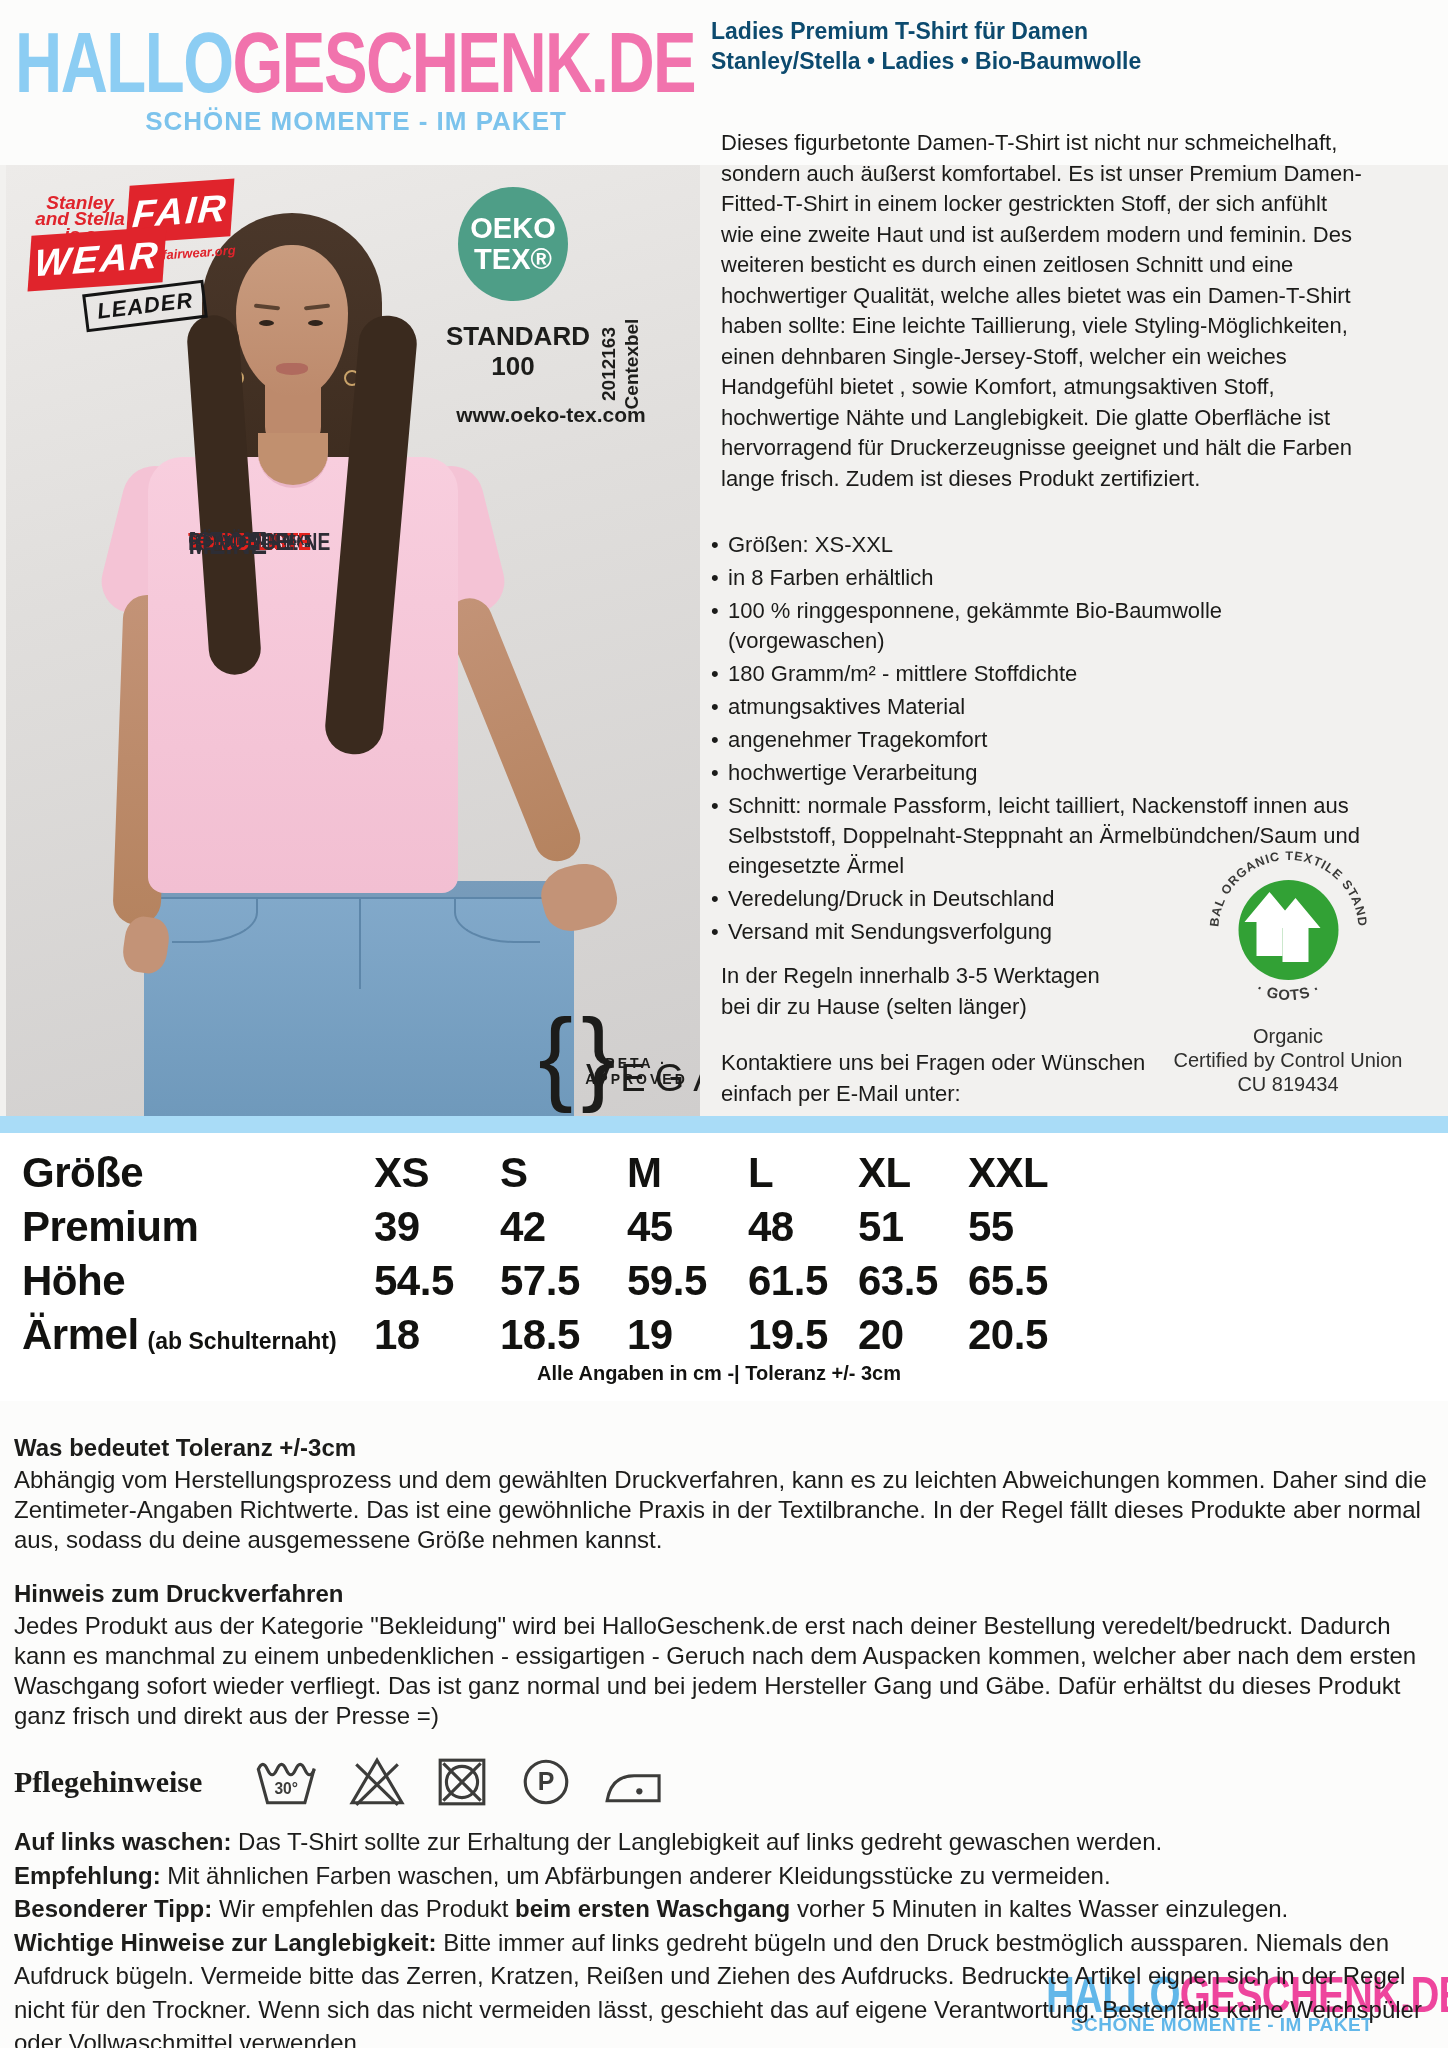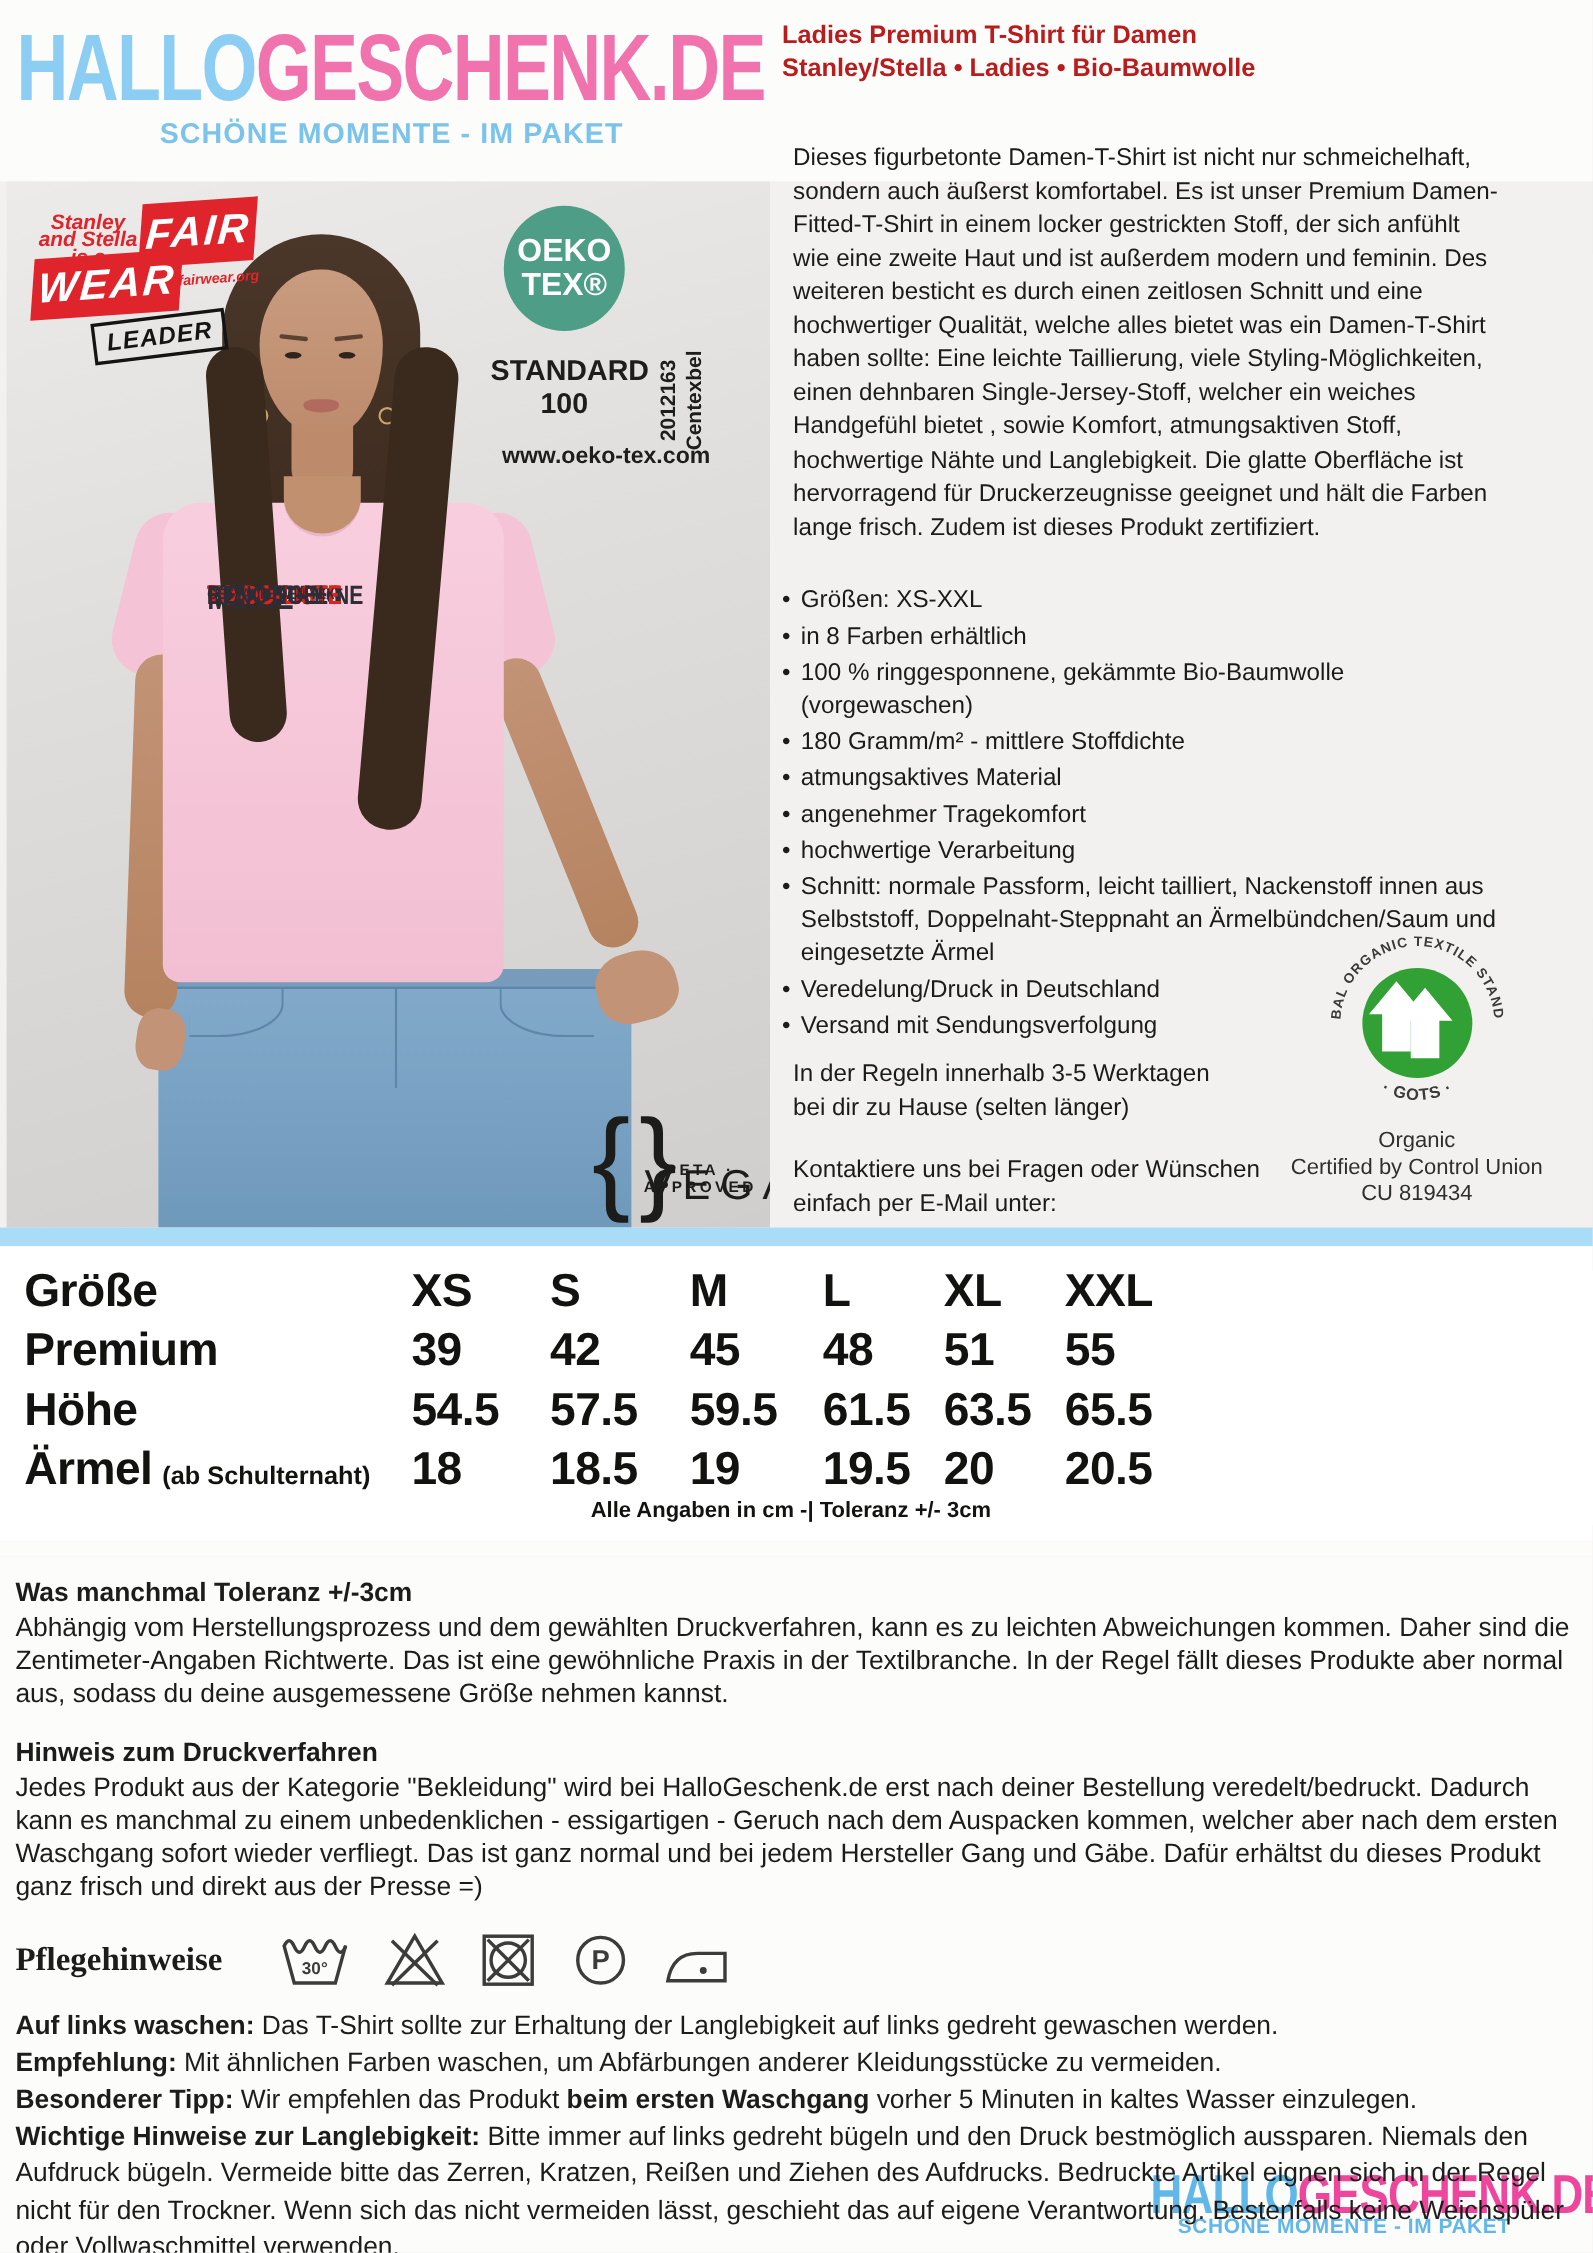--- a/index.html
+++ b/index.html
@@ -6,21 +6,21 @@
   body{font-family:"Liberation Sans",sans-serif;background:#e8e7e5;}
   .page{position:relative;width:1448px;height:2048px;background:#f2f1ef;overflow:hidden;color:var(--text-dark);}
 
   
   .top-strip{position:absolute;left:0;top:0;width:1448px;height:165px;background:#fcfcfb;}
   .brand{position:absolute;left:15px;top:16px;width:682px;}
   .brand-line{font-size:86px;font-weight:800;letter-spacing:-2px;white-space:nowrap;transform:scaleX(0.76);transform-origin:left top;line-height:92px;}
   .brand-blue{color:var(--logo-blue);}
   .brand-pink{color:var(--logo-pink);}
   .brand-tag{margin-top:-2px;text-align:center;font-size:26px;font-weight:bold;color:var(--tagline-blue);letter-spacing:1px;}
-  .prod-title{position:absolute;left:711px;top:16px;width:700px;font-size:23px;font-weight:bold;line-height:30px;color:#b91c1c;}
+  .prod-title{position:absolute;left:711px;top:16px;width:700px;font-size:23px;font-weight:bold;line-height:30px;color:#0c4a6e;}
 
   
   .photo{position:absolute;left:6px;top:165px;width:694px;height:951px;overflow:hidden;
          background:linear-gradient(165deg,#edebe9 0%,#e0dedc 40%,#d0cecd 100%);}
   .photo *{position:absolute;}
   .hair-back{left:196px;top:48px;width:180px;height:430px;border-radius:90px 90px 60px 80px;background:linear-gradient(180deg,#4a372a,#362619);z-index:2;}
   .strand-left{left:192px;top:150px;width:52px;height:360px;background:#3a2a1e;border-radius:26px;transform:rotate(-4deg);z-index:5;}
   .strand-right{left:336px;top:150px;width:58px;height:440px;background:#3a2a1e;border-radius:28px;transform:rotate(5deg);z-index:5;}
   .face{left:230px;top:80px;width:112px;height:152px;border-radius:50% 50% 46% 54% / 46% 46% 56% 56%;background:linear-gradient(180deg,#c99c7f,#bd8a6c);z-index:4;}
   .brow{width:26px;height:4px;background:#5b4231;border-radius:4px;z-index:5;}
@@ -288,21 +288,21 @@
     </div>
   <div class="size-note">Alle Angaben in cm -| Toleranz +/- 3cm</div>
   <div class="band bottom"></div>
 
   <div class="bottom">
     <div class="wm">
       <div class="wm-line"><span class="wm-blue">HALLO</span><span class="wm-pink">GESCHENK.DE</span></div>
       <div class="wm-tag">SCHÖNE MOMENTE - IM PAKET</div>
     </div>
     <div class="bottom-inner">
-      <p class="info-h">Was manchmal Toleranz +/-3cm</p>
+      <p class="info-h">Was bedeutet Toleranz +/-3cm</p>
       <p class="info-p">Abhängig vom Herstellungsprozess und dem gewählten Druckverfahren, kann es zu leichten Abweichungen kommen. Daher sind die Zentimeter-Angaben Richtwerte. Das ist eine gewöhnliche Praxis in der Textilbranche. In der Regel fällt dieses Produkte aber normal aus, sodass du deine ausgemessene Größe nehmen kannst.</p>
       <p class="info-h">Hinweis zum Druckverfahren</p>
       <p class="info-p">Jedes Produkt aus der Kategorie "Bekleidung" wird bei HalloGeschenk.de erst nach deiner Bestellung veredelt/bedruckt. Dadurch kann es manchmal zu einem unbedenklichen - essigartigen - Geruch nach dem Auspacken kommen, welcher aber nach dem ersten Waschgang sofort wieder verfliegt. Das ist ganz normal und bei jedem Hersteller Gang und Gäbe. Dafür erhältst du dieses Produkt ganz frisch und direkt aus der Presse =)</p>
       <div class="care-row">
         <span class="care-title">Pflegehinweise</span>
         <span style="display:flex;gap:30px;align-items:center;">
             <span class="care-icon">
               <svg viewBox="0 0 62 52">
                 <path d="M4,13 L13,46 L49,46 L58,13"></path>
                 <path d="M4,14 q4.5,-10 9,0 q4.5,10 9,0 q4.5,-10 9,0 q4.5,10 9,0 q4.5,-10 9,0 q4.5,10 9,0"></path>

